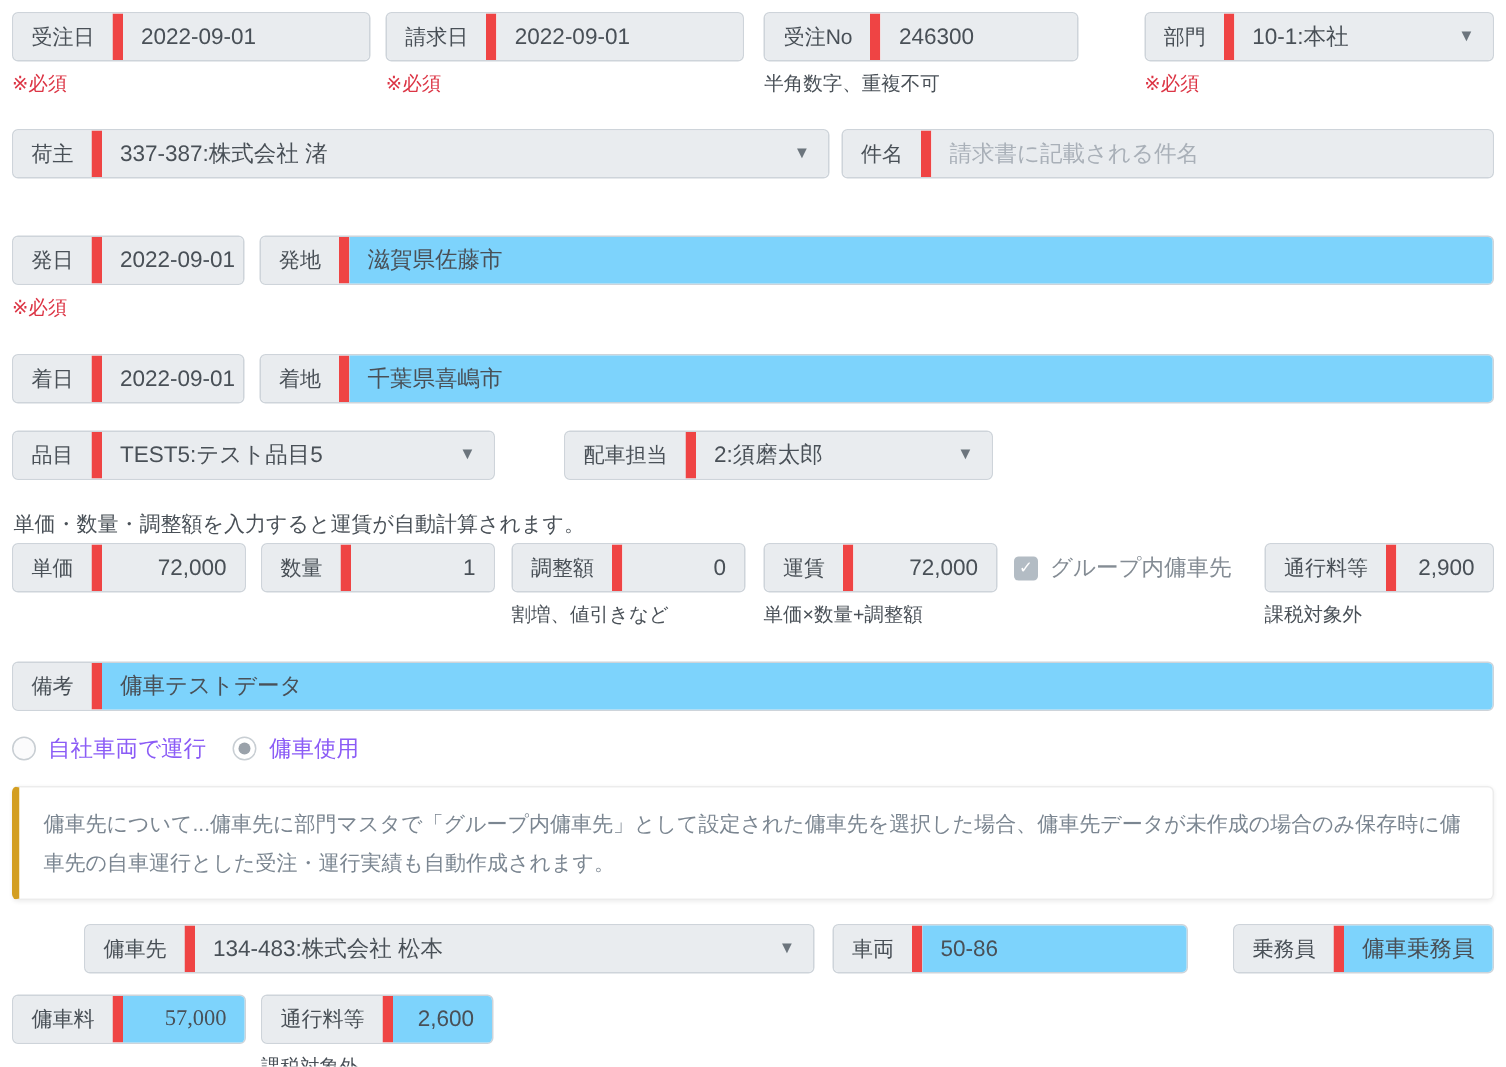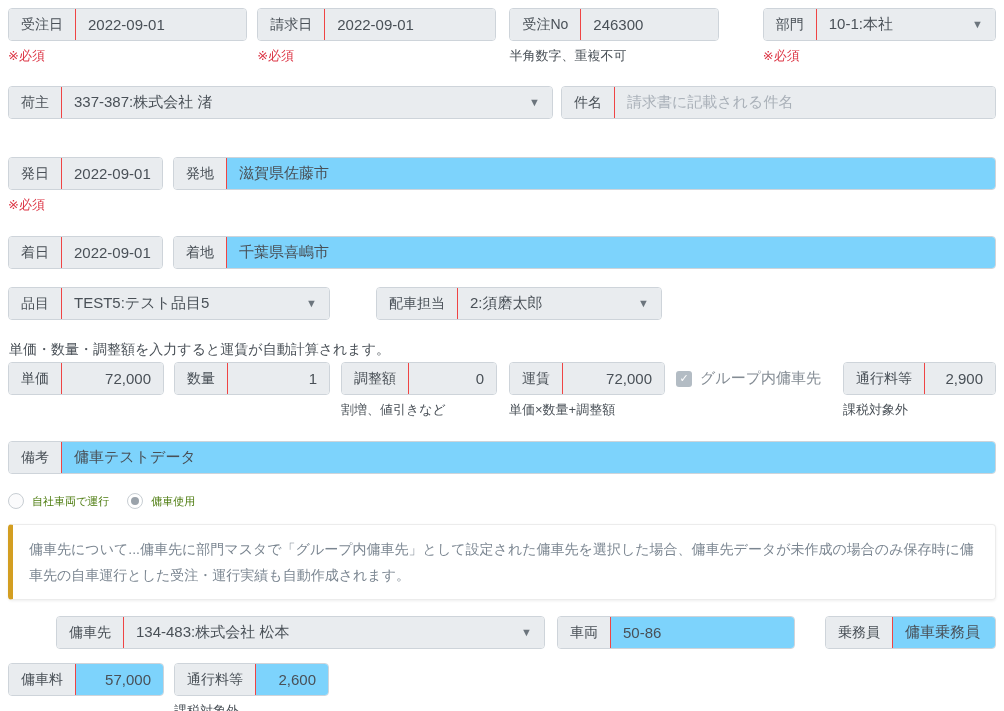--- a/index.html
+++ b/index.html
@@ -1,32 +1,32 @@
 <!DOCTYPE html>
 <html><head>
 <meta charset="utf-8">
 <style>
   html,body{margin:0;padding:0;background:#fff;}
   body{width:1004px;height:711px;overflow:hidden;font-family:"Liberation Sans","DejaVu Sans",sans-serif;}
   .page{padding:8px;box-sizing:border-box;}
   .row{display:flex;align-items:flex-start;}
   .field{display:flex;flex-direction:column;box-sizing:border-box;}
   .grp{display:flex;height:33px;border:1px solid #ced4da;border-radius:4px;background:#fff;box-sizing:border-box;}
-  .lbl{display:flex;align-items:center;padding:0 12px;background:#e9ecef;border-right:1px solid #ef4444;color:#495057;font-size:14px;white-space:nowrap;border-radius:3px 0 0 3px;}
+  .lbl{display:flex;align-items:center;padding:0 12px;background:#e9ecef;border-right:7px solid #ef4444;color:#495057;font-size:14px;white-space:nowrap;border-radius:3px 0 0 3px;}
   .val{flex:1;display:flex;align-items:center;padding:0 12px;color:#495057;font-size:15px;min-width:0;white-space:nowrap;overflow:hidden;border-radius:0 3px 3px 0;background:#7dd3fc;}
   .val.gray{background:#e9ecef;}
   .val.end{justify-content:flex-end;}
   .val .ph{color:#a9b0b8;}
   .caret{margin-left:auto;color:#6c757d;font-size:11px;padding-left:10px;line-height:1;}
   .note-req{color:#dc3545;font-size:13px;margin-top:6px;}
   .note{color:#495057;font-size:13px;margin-top:6px;}
   .hinttext{color:#495057;font-size:14px;line-height:16px;margin:0 0 5px 1px;}
   .checkwrap{display:flex;align-items:center;height:33px;margin-left:11px;color:#848c94;font-size:15px;}
   .checkbox{width:16px;height:16px;border-radius:3px;background:#b3bcc4;color:#fff;display:flex;align-items:center;justify-content:center;font-size:11px;margin-right:8px;flex:0 0 16px;}
-  .radiorow{display:flex;align-items:flex-end;height:20px;color:#4d7c0f;font-size:11px;}
+  .radiorow{display:flex;align-items:center;height:20px;color:#8b5cf6;font-size:15px;}
   .radio{width:16px;height:16px;border-radius:50%;border:1px solid #c8ced3;background:#fbfbfc;margin-right:8px;box-sizing:border-box;display:flex;align-items:center;justify-content:center;flex:0 0 16px;}
   .radio .dot{width:8px;height:8px;border-radius:50%;background:#9aa2aa;display:none;}
   .radio.checked{background:#fff;}
   .radio.checked .dot{display:block;}
   .radio-opt{display:flex;align-items:center;margin-right:18px;}
   .infobox{border:1px solid #ececec;border-left:5px solid #d39e21;border-radius:4px;box-shadow:0 1px 3px rgba(0,0,0,.07);padding:11px 16px;font-size:14px;line-height:26px;color:#7b8691;box-sizing:border-box;}
   .mla{margin-left:auto;}
 </style>
 </head>
 <body>
@@ -225,21 +225,21 @@
     </div>
     <div class="field" style="flex:1;">
       <div class="grp">
         <div class="lbl">乗務員</div>
         <div class="val">傭車乗務員</div>
       </div>
     </div>
   </div>
 
   <div class="row">
-    <div class="field" style="width:156px;margin-right:10px;">
+    <div class="field" style="width:156px;margin-right:10px;font-family:Liberation Serif, serif;">
       <div class="grp">
         <div class="lbl">傭車料</div>
         <div class="val end">57,000</div>
       </div>
     </div>
     <div class="field" style="width:155px;">
       <div class="grp">
         <div class="lbl">通行料等</div>
         <div class="val end">2,600</div>
       </div>

